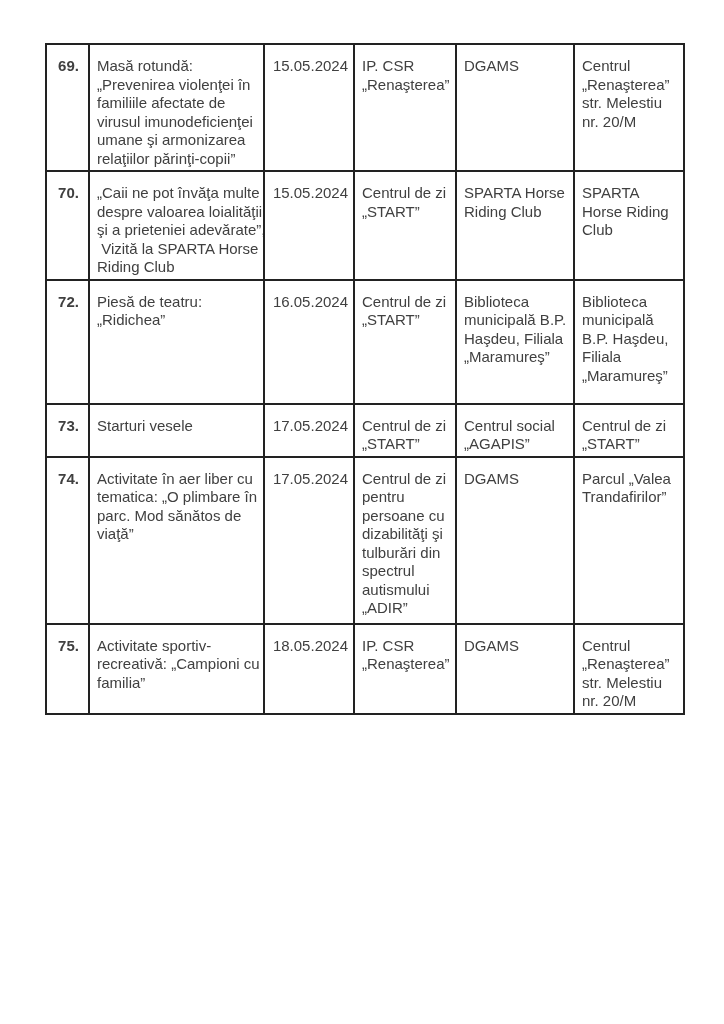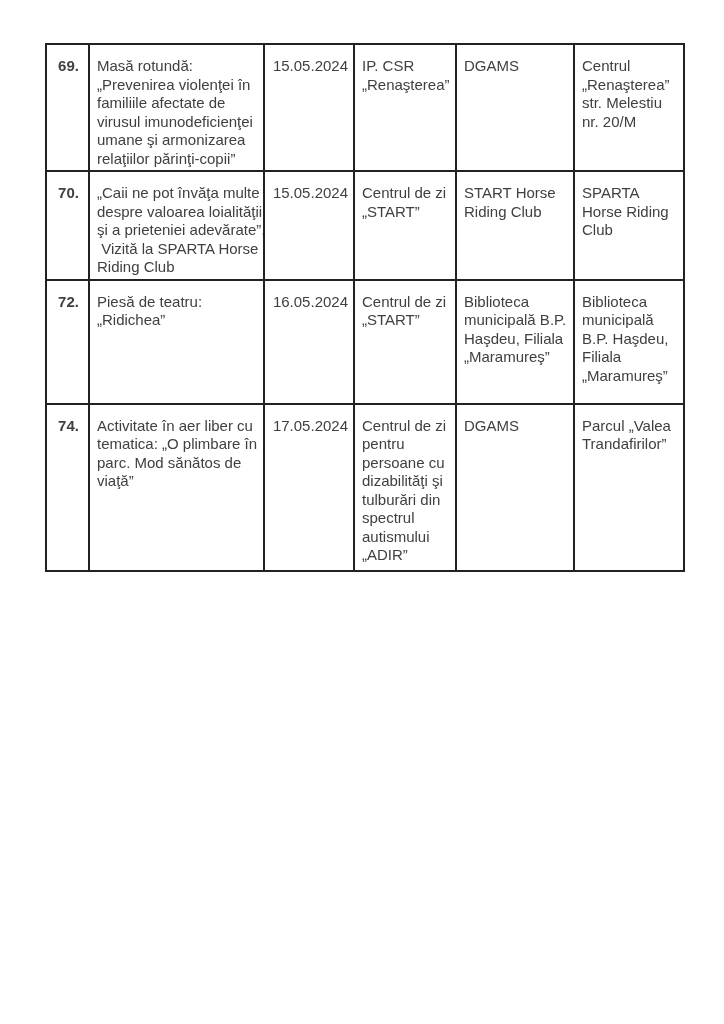--- a/index.html
+++ b/index.html
@@ -87,21 +87,21 @@
       <tr class="r1">
         <td class="col-nr">70.</td>
         <td>„Caii ne pot învăţa multe
 despre valoarea loialităţii
 şi a prieteniei adevărate”,
  Vizită la SPARTA Horse
 Riding Club</td>
         <td class="col-date">15.05.2024</td>
         <td>Centrul de zi
 „START”</td>
-        <td>START Horse
+        <td>SPARTA Horse
 Riding Club</td>
         <td>SPARTA
 Horse Riding
 Club</td>
       </tr>
       <tr class="r3">
         <td class="col-nr">72.</td>
         <td>Piesă de teatru:
 „Ridichea”</td>
         <td class="col-date">16.05.2024</td>
@@ -110,34 +110,59 @@
         <td>Biblioteca
 municipală B.P.
 Haşdeu, Filiala
 „Maramureş”</td>
         <td>Biblioteca
 municipală
 B.P. Haşdeu,
 Filiala
 „Maramureş”</td>
       </tr>
+      <tr class="r4">
+        <td class="col-nr">73.</td>
+        <td>Starturi vesele</td>
+        <td class="col-date">17.05.2024</td>
+        <td>Centrul de zi
+„START”</td>
+        <td>Centrul social
+„AGAPIS”</td>
+        <td>Centrul de zi
+„START”</td>
+      </tr>
       <tr class="r5">
         <td class="col-nr">74.</td>
         <td>Activitate în aer liber cu
 tematica: „O plimbare în
 parc. Mod sănătos de
 viaţă”</td>
         <td class="col-date">17.05.2024</td>
         <td>Centrul de zi
 pentru
 persoane cu
 dizabilităţi şi
 tulburări din
 spectrul
 autismului
 „ADIR”</td>
         <td>DGAMS</td>
         <td>Parcul „Valea
 Trandafirilor”</td>
       </tr>
+      <tr class="r6">
+        <td class="col-nr">75.</td>
+        <td>Activitate sportiv-
+recreativă: „Campioni cu
+familia”</td>
+        <td class="col-date">18.05.2024</td>
+        <td>IP. CSR
+„Renaşterea”</td>
+        <td>DGAMS</td>
+        <td>Centrul
+„Renaşterea”
+str. Melestiu
+nr. 20/M</td>
+      </tr>
     </tbody>
   </table>
 </div>
 
 </body></html>

